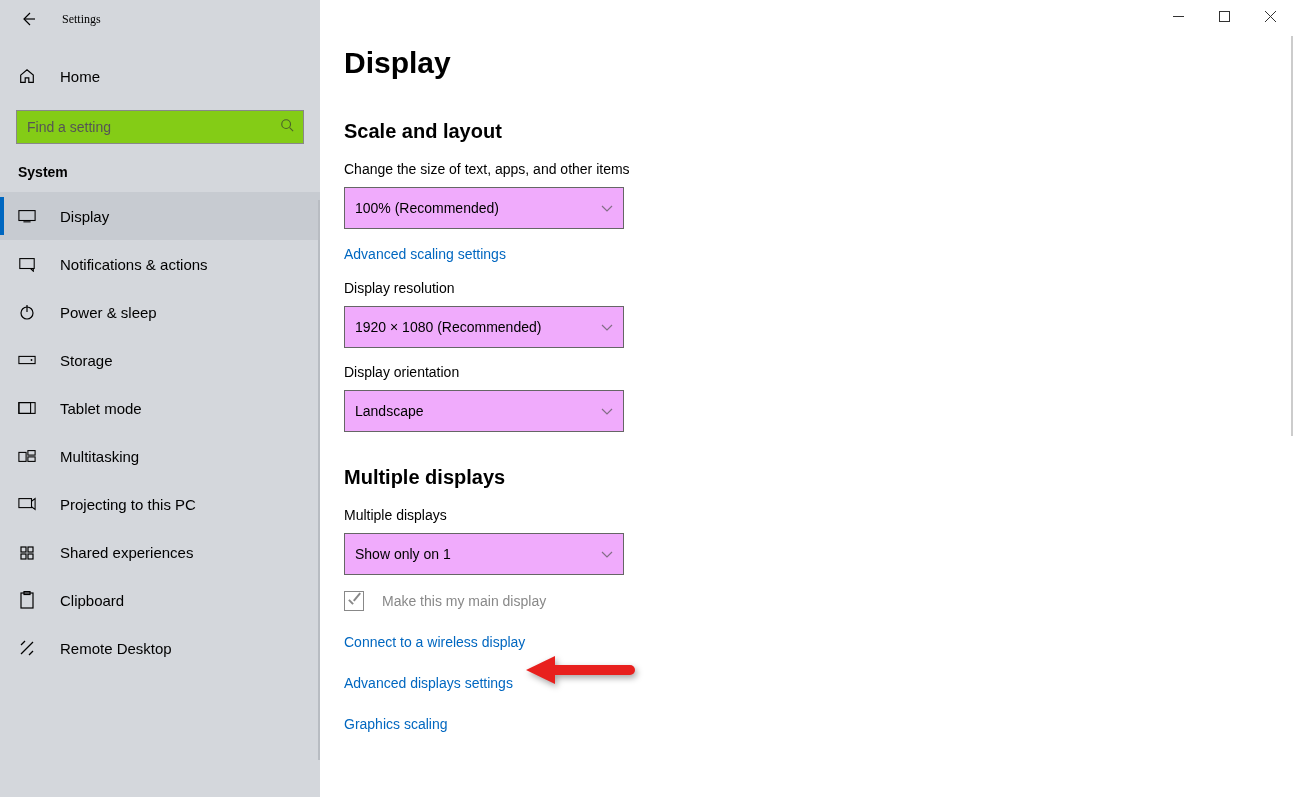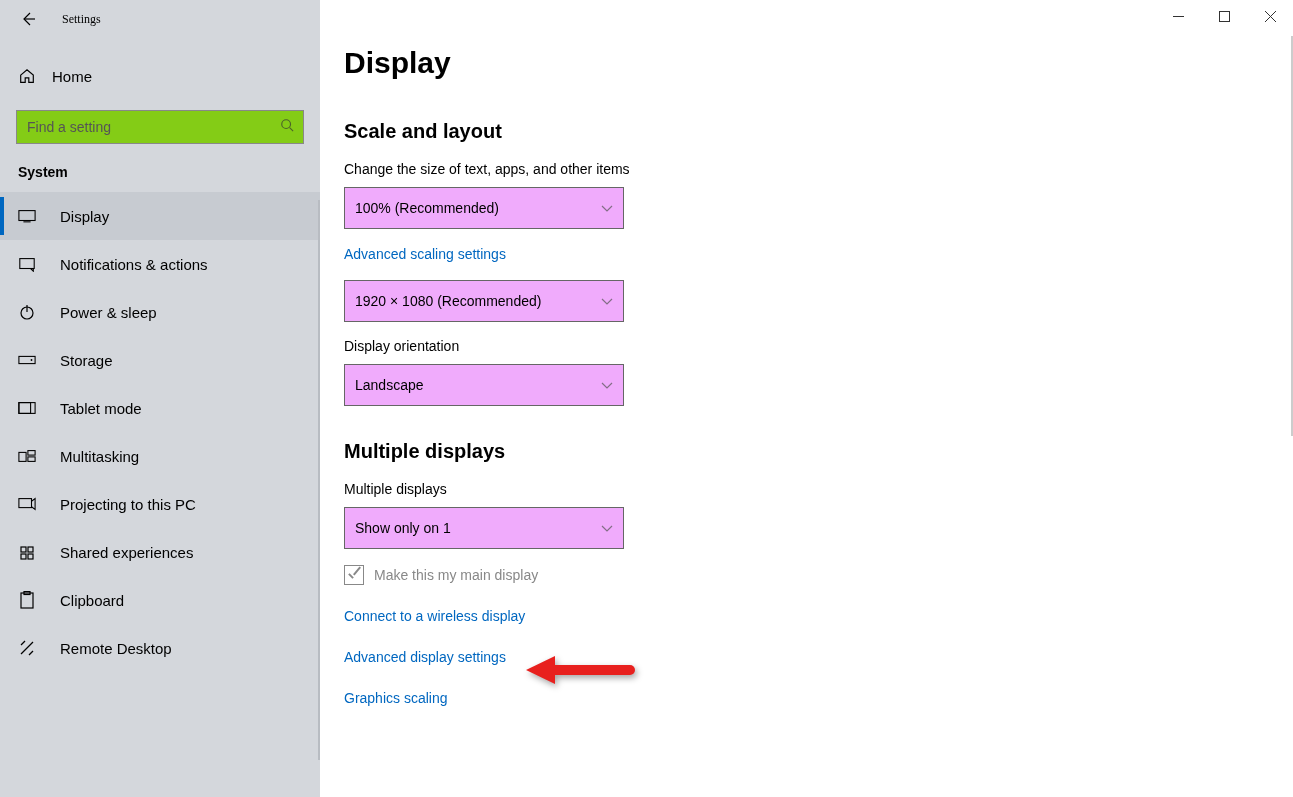--- a/index.html
+++ b/index.html
@@ -5,21 +5,21 @@
   * { margin:0; padding:0; box-sizing:border-box; font-family:"Segoe UI", Arial, sans-serif; }
   body { width:1293px; height:797px; background:#fff; overflow:hidden; position:relative; }
   .app { display:flex; width:100%; height:100%; }
 
   
   .sidebar { width:320px; height:100%; background:#d4d7dc; display:flex; flex-direction:column; position:relative; }
   .titlebar { height:38px; display:flex; align-items:center; padding-left:18px; gap:24px; font-size:12px;}
   .back-btn { width:20px; height:20px; display:flex; align-items:center; justify-content:center; cursor:pointer; }
   .titlebar .title { font-size:12px; color:#000;font-family:Liberation Serif, serif; }
 
-  .home-row { display:flex; align-items:center; height:48px; padding-left:18px; gap:16px; margin-top:14px; cursor:pointer;text-align:right;}
+  .home-row { display:flex; align-items:center; height:48px; padding-left:18px; gap:24px; margin-top:14px; cursor:pointer;text-align:right;}
   .home-row .icon { width:18px; height:18px; display:flex; align-items:center; justify-content:center;}
   .home-row .label { font-size:15px; }
 
   .search-wrap { padding:10px 16px 0 16px; }
   .search-box { position:relative; }
   .search-box input {
     width:100%; height:34px; background:#84cc16; border:1px solid #888; padding:0 34px 0 10px;
     font-size:14px; outline:none; color:#222;
   }
   .search-box input::placeholder { color:#555; }
@@ -39,21 +39,21 @@
   .page-title { font-size:30px; font-weight:600; margin-bottom:40px; }
   .section-title { font-size:20px; font-weight:600; margin-bottom:18px; }
   .field-label { font-size:14px; margin-bottom:10px; color:#000; }
   .select {
     width:280px; height:42px; border:1px solid #666; display:flex; align-items:center; justify-content:space-between;
     padding:0 10px; font-size:14px; cursor:pointer; margin-bottom:16px; background:#f0abfc;
   }
   .select .chev { opacity:.7; }
   .link { color:#0067c0; font-size:14px; cursor:pointer; margin-bottom:18px; display:inline-block;}
   .section-gap { height:18px; }
-  .checkbox-row { display:flex; align-items:center; gap:10px; margin-bottom:22px; color:#888;}
+  .checkbox-row { display:flex; align-items:center; gap:18px; margin-bottom:22px; color:#888;}
   .checkbox-row .box { width:20px; height:20px; border:1.5px solid #888; position:relative;}
   .checkbox-row .box::after{ content:""; position:absolute; left:3px; top:9px; width:6px; height:2px; background:#888; transform:rotate(45deg);}
   .checkbox-row .box::before{ content:""; position:absolute; left:7px; top:4px; width:10px; height:2px; background:#888; transform:rotate(-50deg);}
   .checkbox-row .lbl { font-size:14px; }
 
   
   .win-controls { position:absolute; top:0; right:0; display:flex; }
   .win-btn { width:46px; height:32px; display:flex; align-items:center; justify-content:center; cursor:pointer;}
   .win-btn svg { opacity:.8; }
 
@@ -211,20 +211,21 @@
 
     <div class="field-label">Change the size of text, apps, and other items</div>
     <div class="select">
       <span>100% (Recommended)</span>
       <span class="chev"><svg width="12" height="8" viewBox="0 0 12 8">
             <path d="M1 1 L6 6 L11 1" stroke="#555" fill="none" stroke-width="1.2"></path>
           </svg></span>
     </div>
     <div><span class="link">Advanced scaling settings</span></div>
 
+    <div class="field-label">Display resolution</div>
     <div class="select">
       <span>1920 × 1080 (Recommended)</span>
       <span class="chev"><svg width="12" height="8" viewBox="0 0 12 8">
             <path d="M1 1 L6 6 L11 1" stroke="#555" fill="none" stroke-width="1.2"></path>
           </svg></span>
     </div>
 
     <div class="field-label">Display orientation</div>
     <div class="select">
       <span>Landscape</span>
@@ -244,21 +245,21 @@
           </svg></span>
     </div>
 
     <div class="checkbox-row">
       <span class="box"></span>
       <span class="lbl">Make this my main display</span>
     </div>
 
     <div><span class="link">Connect to a wireless display</span></div>
     <div style="height:6px"></div>
-    <div><span class="link">Advanced display settings</span></div>
+    <div><span class="link">Advanced displays settings</span></div>
     <div style="height:6px"></div>
     <div><span class="link">Graphics scaling</span></div>
 
     <div class="main-scroll"></div>
   </div>
 
   <div class="win-controls">
     <div class="win-btn">
         <svg width="11" height="11" viewBox="0 0 11 11">
           <line x1="0" y1="5.5" x2="11" y2="5.5" stroke="#000" stroke-width="1"></line>

